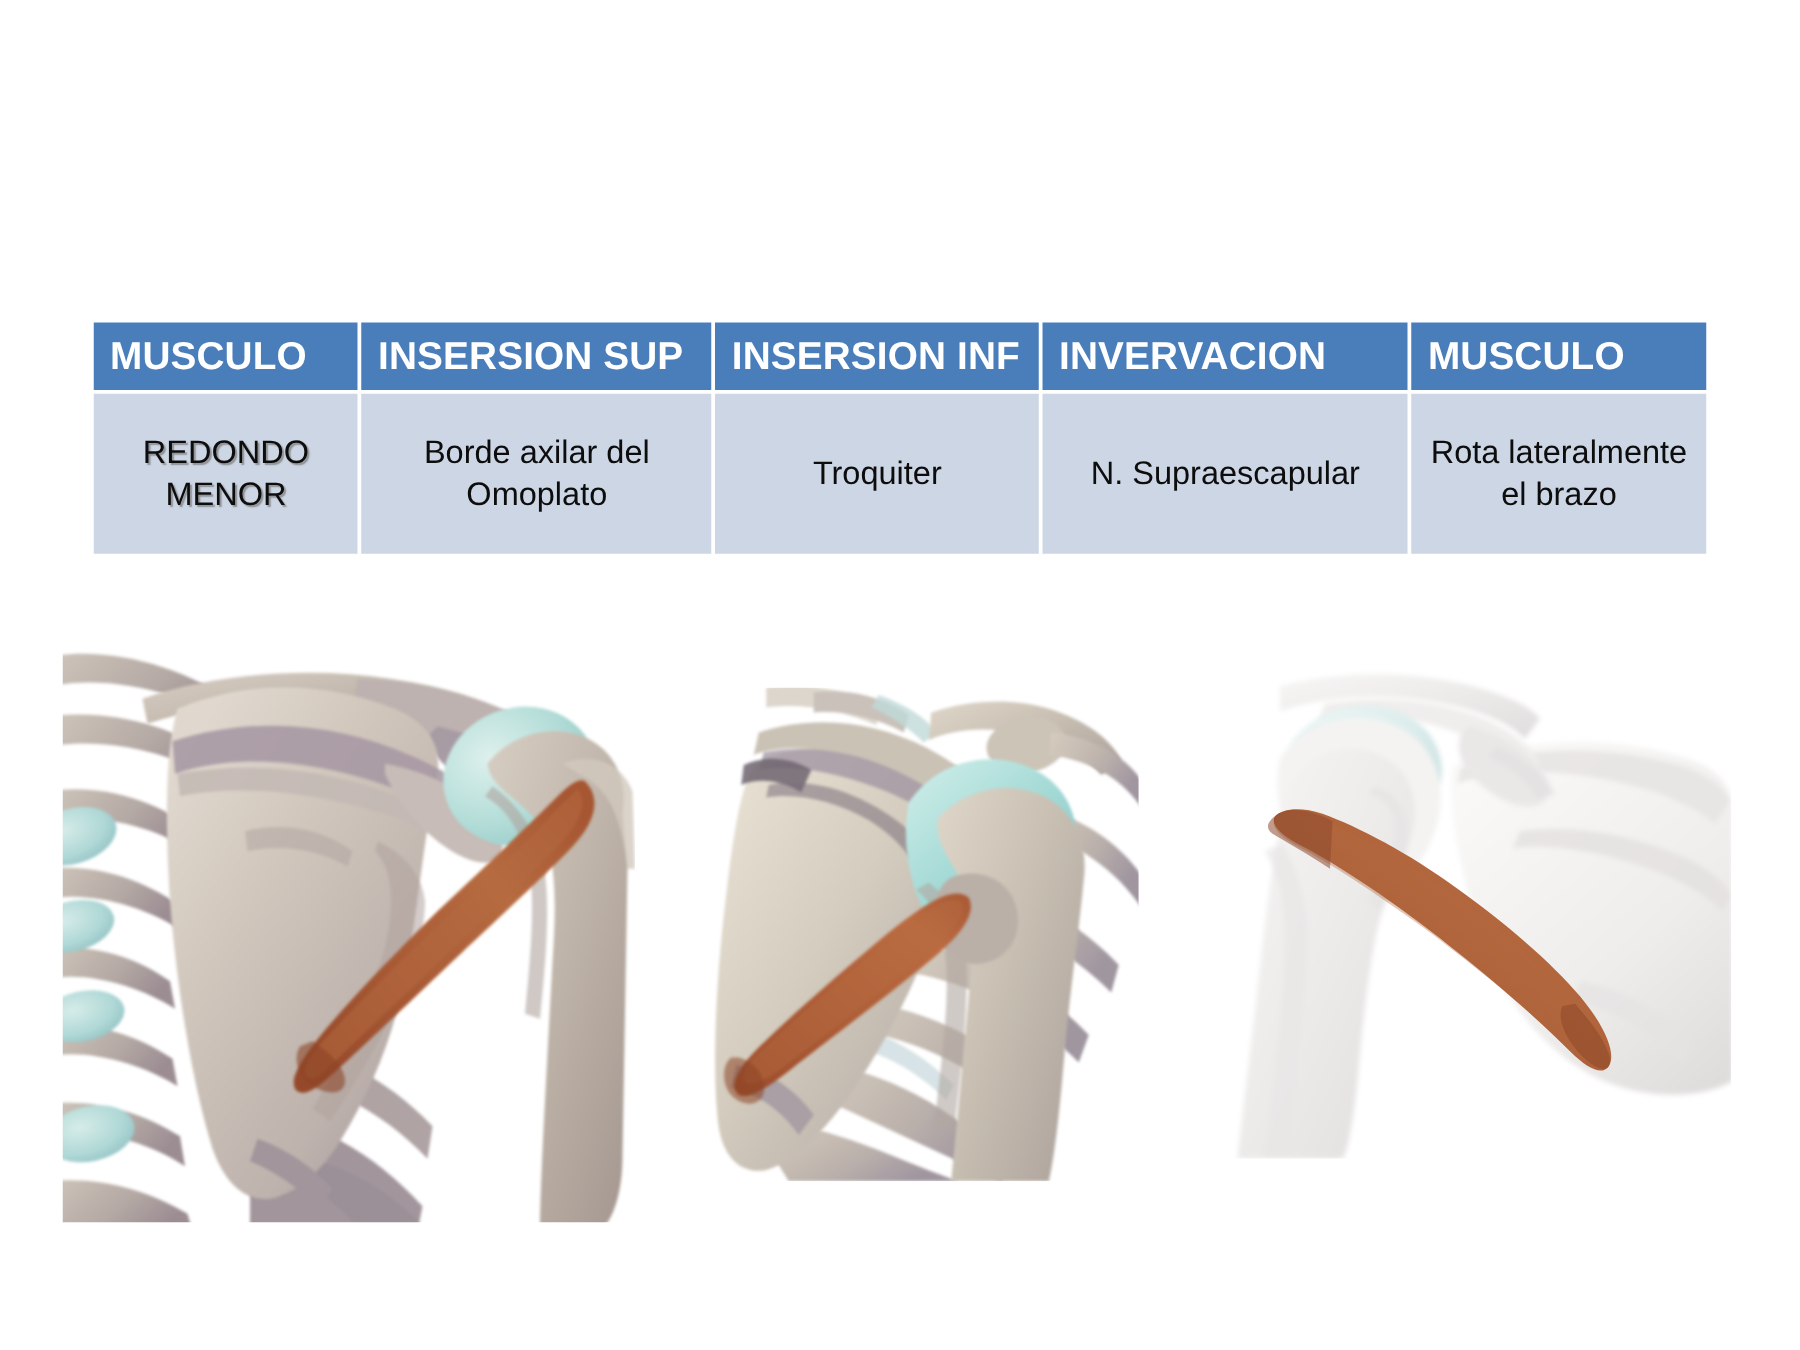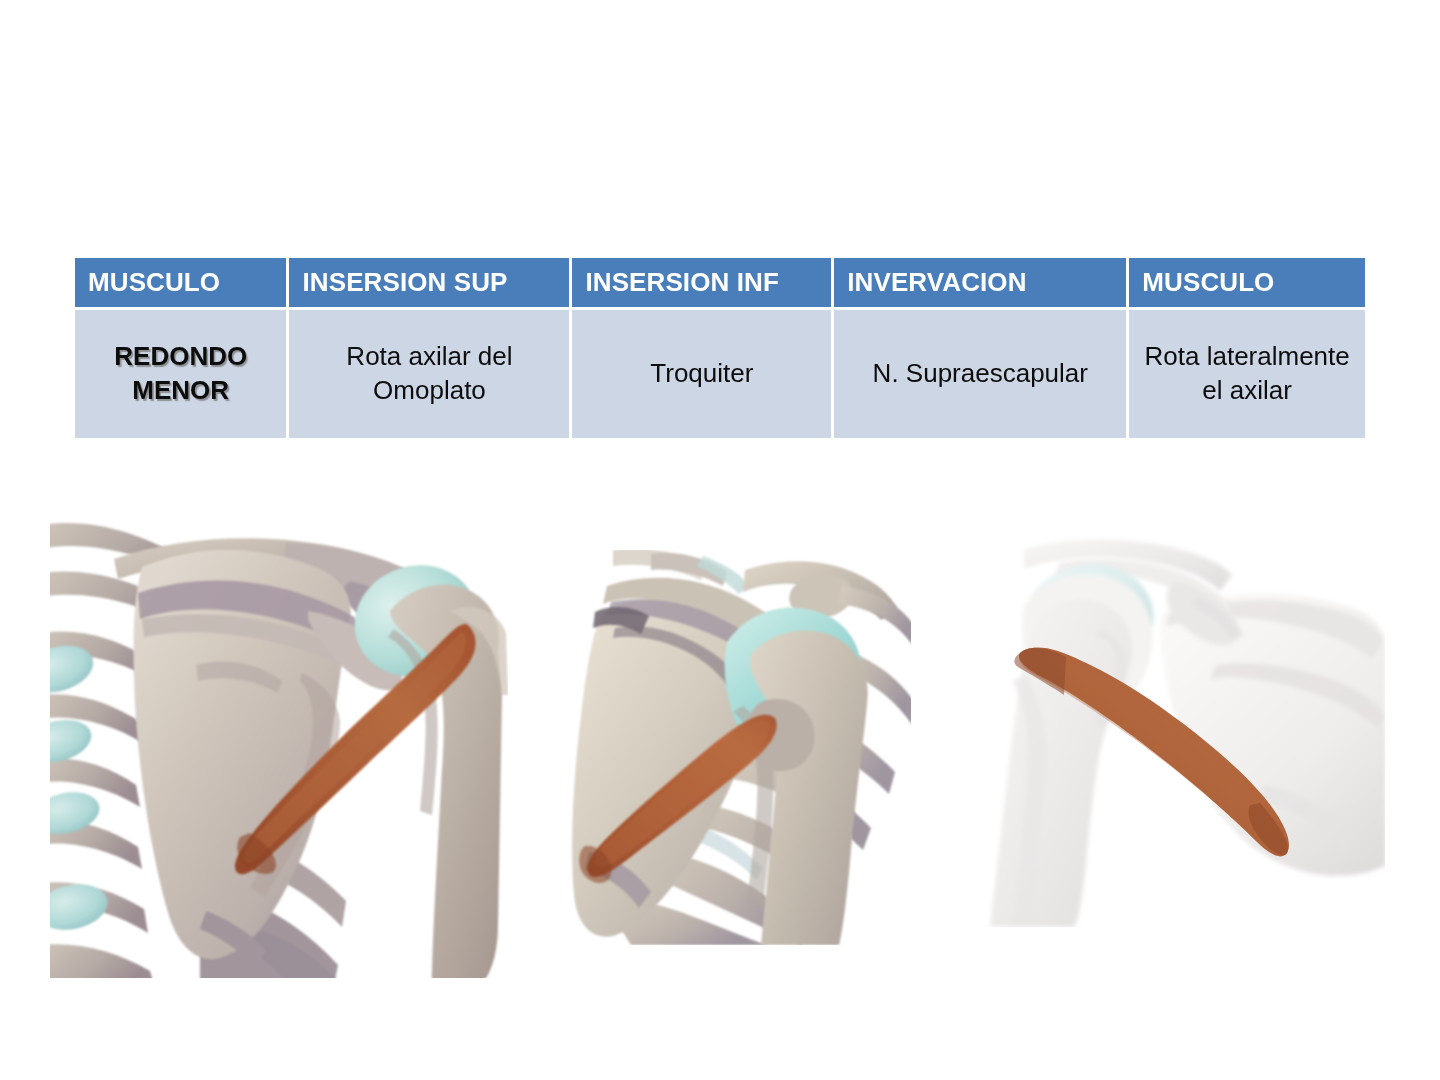--- a/index.html
+++ b/index.html
@@ -22,21 +22,21 @@
     left: 72px;
     top: 255px;
     width: 1296px;
     border-collapse: separate;
     border-spacing: 3px 3px;
     table-layout: fixed;
   }
   .anatomy-table th {
     background: #4A7EBB;
     color: #ffffff;
-    font-size: 26px;
+    font-size: 31px;
     font-weight: bold;
     text-align: left;
     padding: 9px 0 9px 13px;
     height: 30px;
     vertical-align: middle;
     letter-spacing: 0.1px;
     white-space: nowrap;
     margin-top: 30px;
   }
   .anatomy-table td {
@@ -44,21 +44,21 @@
     color: #0d0d0d;
     font-size: 26px;
     font-weight: normal;
     text-align: center;
     vertical-align: middle;
     height: 120px;
     padding: 4px 6px;
     line-height: 1.30;
   }
   .anatomy-table td.cell-musculo {
-    font-weight: bold;
+    font-weight: normal;
     text-shadow: 1.6px 1.6px 1.1px rgba(120,120,120,0.75);
     text-align: center;
   }
   .col-musculo   { width: 210px; }
   .col-ins-sup   { width: 278px; }
   .col-ins-inf   { width: 257px; }
   .col-inerv     { width: 290px; }
   .col-funcion   { width: 234px; }
 
   
@@ -93,24 +93,24 @@
       <th>MUSCULO</th>
       <th>INSERSION SUP</th>
       <th>INSERSION INF</th>
       <th>INVERVACION</th>
       <th>MUSCULO</th>
     </tr>
   </thead>
   <tbody>
     <tr>
       <td class="cell-musculo">REDONDO MENOR</td>
-      <td>Rota axilar del Omoplato</td>
+      <td>Borde axilar del Omoplato</td>
       <td>Troquiter</td>
       <td>N. Supraescapular</td>
-      <td>Rota lateralmente el axilar</td>
+      <td>Rota lateralmente el brazo</td>
     </tr>
   </tbody>
 </table>
 
 <div class="panel" id="panel-1">
 <svg viewBox="0 0 458 463" preserveAspectRatio="none">
   <defs>
     <linearGradient id="p1-bone" x1="0" y1="0" x2="1" y2="1">
       <stop offset="0%" stop-color="#D7CEC3"></stop>
       <stop offset="55%" stop-color="#BCB1A6"></stop>

